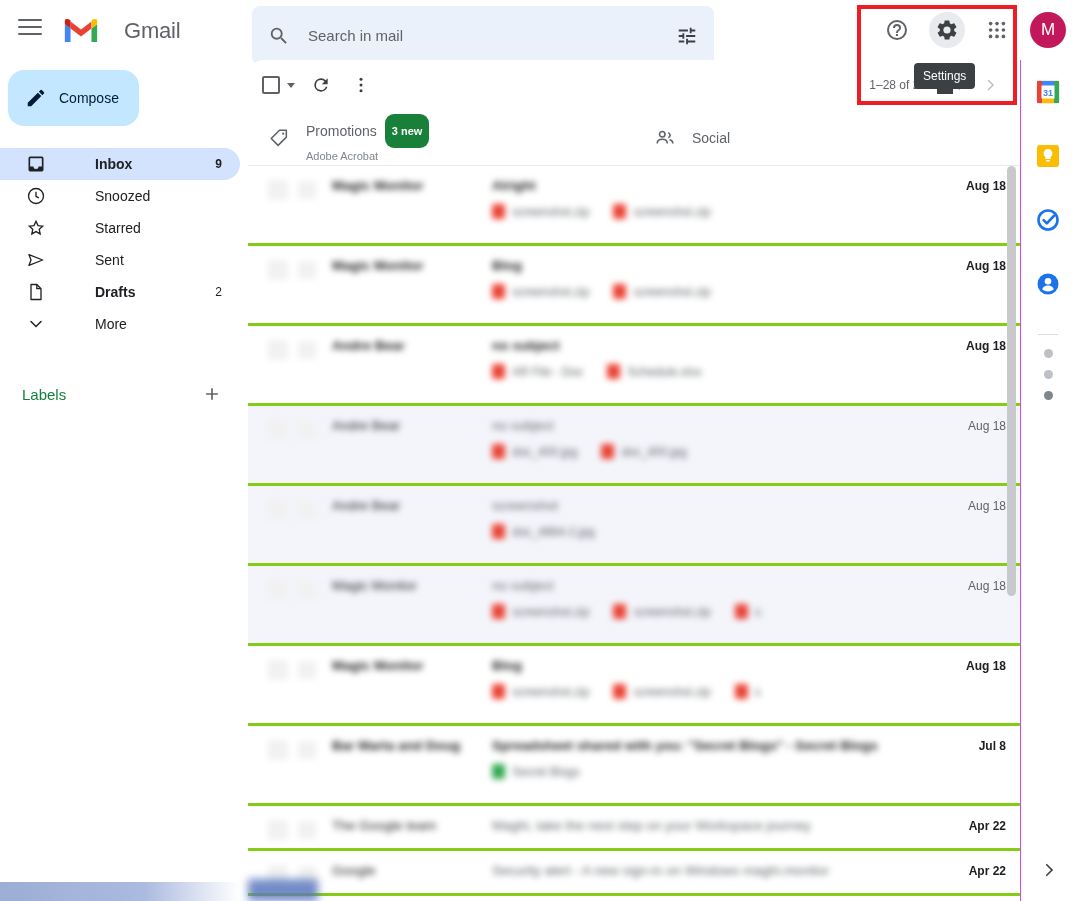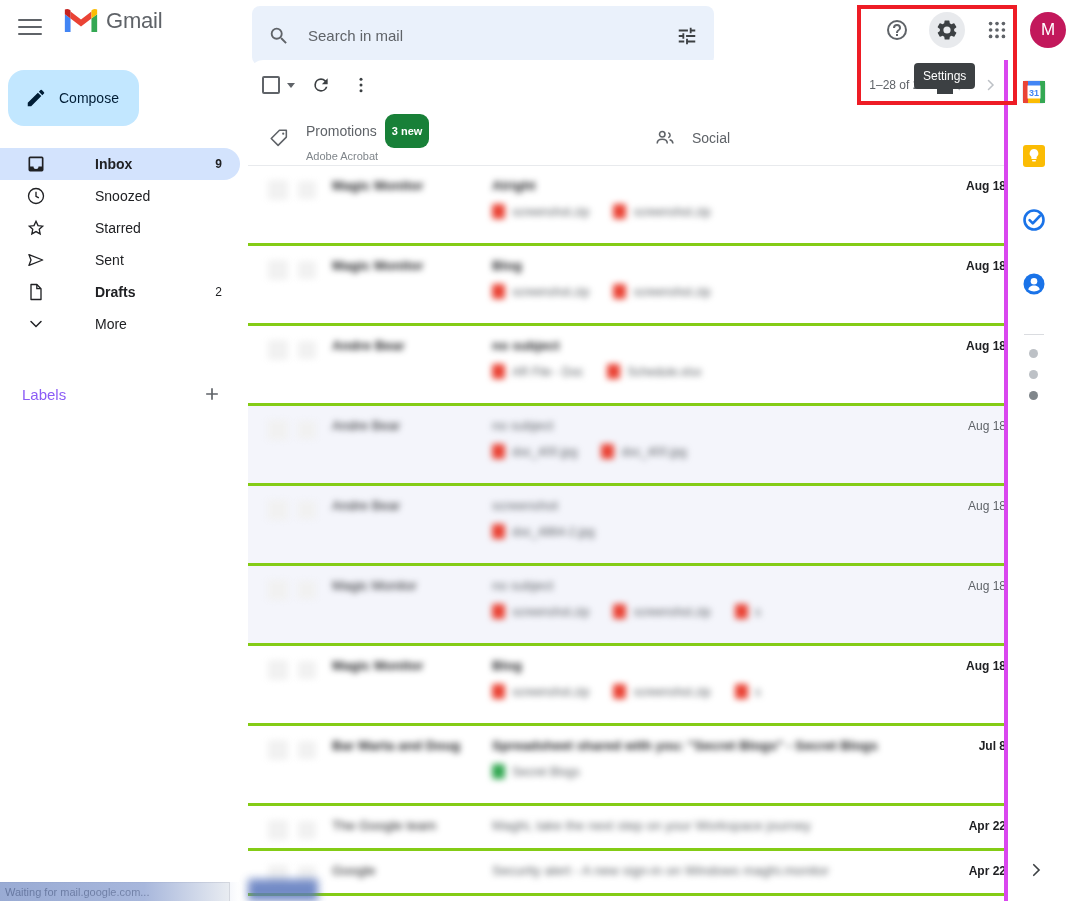--- a/index.html
+++ b/index.html
@@ -12,21 +12,21 @@
   #app { position: relative; width: 1075px; height: 901px; background: #fff; }
 
   
   .topbar { position:absolute; top:0; left:0; width:1075px; height:60px; background:#fff; }
   .hamburger { position:absolute; left:18px; top:19px; width:24px; height:22px; cursor:pointer; }
   .hamburger span { display:block; height:2px; background:#5f6368; border-radius:2px; margin-bottom:5px; }
   .hamburger span:nth-child(1){ width:24px; }
   .hamburger span:nth-child(2){ width:24px; }
   .hamburger span:nth-child(3){ width:24px; margin-bottom:0; }
 
-  .brand { position:absolute; left:62px; top:6px; display:flex; align-items:center; gap:6px; }
+  .brand { position:absolute; left:62px; top:16px; display:flex; align-items:center; gap:24px; }
   .gmail-m { width:38px; height:29px; }
   .brand-text { font-size:22px; color:#5f6368; letter-spacing:-.2px; font-weight:400; }
 
   .searchbox {
     position:absolute; left:252px; top:6px; width:462px; height:59px;
     background:#eaf1fb; border-radius:8px; display:flex; align-items:center;
   }
   .search-icon { margin-left:16px; width:22px; height:22px; flex:none; }
   .search-input {
     flex:1; border:none; outline:none; background:transparent;
@@ -80,21 +80,21 @@
   }
   .nav-item .ni-icon { width:20px; height:20px; flex:none; margin-right:18px; display:flex; align-items:center; justify-content:center; }
   .nav-item .ni-label { flex:1; }
   .nav-item .ni-count { font-size:12px; color:#202124; }
   .nav-item.selected { background:#d3e3fd; font-weight:700; }
   .nav-item.selected .ni-count { font-weight:700; }
   .nav-item.bolded .ni-label { font-weight:700; }
 
   .labels-row {
     margin-top:38px; height:32px; display:flex; align-items:center;
-    padding-left:22px; padding-right:18px; color:#8b5cf6; font-size:15px;
+    padding-left:22px; padding-right:18px; color:#15803d; font-size:15px;
   }
   .labels-row .lb-title { flex:1; }
   .plus-btn { width:20px; height:20px; cursor:pointer; }
 
   
   .mailpane { position:absolute; left:248px; top:60px; width:772px; height:841px; background:#fff; border-radius:16px 16px 0 0; overflow:hidden; }
 
   .mailtoolbar { height:50px; display:flex; align-items:center; padding:0 14px; }
   .mt-check { display:flex; align-items:center; cursor:pointer; margin-right:8px; }
   .mt-box { width:18px; height:18px; border:2px solid #5f6368; border-radius:2px; }
@@ -132,21 +132,21 @@
   .chip-sq { width:13px; height:15px; border-radius:2px; background:#ea4335; flex:none; }
   .chip-sq.green { background:#34a853; }
   .mr-date { width:96px; flex:none; text-align:right; padding-right:14px; font-size:12px; font-weight:700; color:#202124; margin-top:13px; }
   .mailrow.tinted .mr-date { color:#5f6368; font-weight:400; }
 
   
   .scrollbar { position:absolute; right:4px; top:0; width:9px; height:735px; }
   .scroll-thumb { position:absolute; top:0; width:9px; background:#c8c9cc; border-radius:5px; }
 
   
-  .rail { position:absolute; right:16px; top:60px; width:55px; height:841px; background:#fff; border-left:4px solid #d946ef; }
+  .rail { position:absolute; right:0; top:60px; width:55px; height:841px; background:#fff; border-left:1px solid #d946ef; }
   .rail-icon { width:28px; height:28px; margin:0 auto 36px auto; display:flex; align-items:center; justify-content:center; cursor:pointer; }
   .rail-sep { width:20px; height:1px; background:#dadce0; margin:4px auto 14px auto; }
   .rail-dot { width:9px; height:9px; border-radius:50%; margin:0 auto 12px auto; }
   .rail-expand { position:absolute; bottom:22px; left:0; width:55px; display:flex; justify-content:center; cursor:pointer; }
 
   
   .statusbar {
     position:absolute; left:0; bottom:0; height:19px; width:230px;
     background:#f1f3f4; border-top:1px solid #dadce0; border-right:1px solid #dadce0;
     display:flex; align-items:center; padding-left:5px;
@@ -618,18 +618,15 @@
     <div class="rail-dot" style="background:#80868b"></div>
 
     <div class="rail-expand">
       <svg width="18" height="18" viewBox="0 0 24 24">
           <path fill="none" stroke="#3c4043" stroke-width="2.2" stroke-linecap="round" d="m9 5 7 7-7 7"></path>
         </svg>
     </div>
   </div>
 
   <div class="taskbar-blob"></div>
-  <div class="statusbar">
-    <span>Waiting for mail.google.com...</span>
-  </div>
   <div class="statusbar-overlay"></div>
 
 </div>
 
 </body></html>

